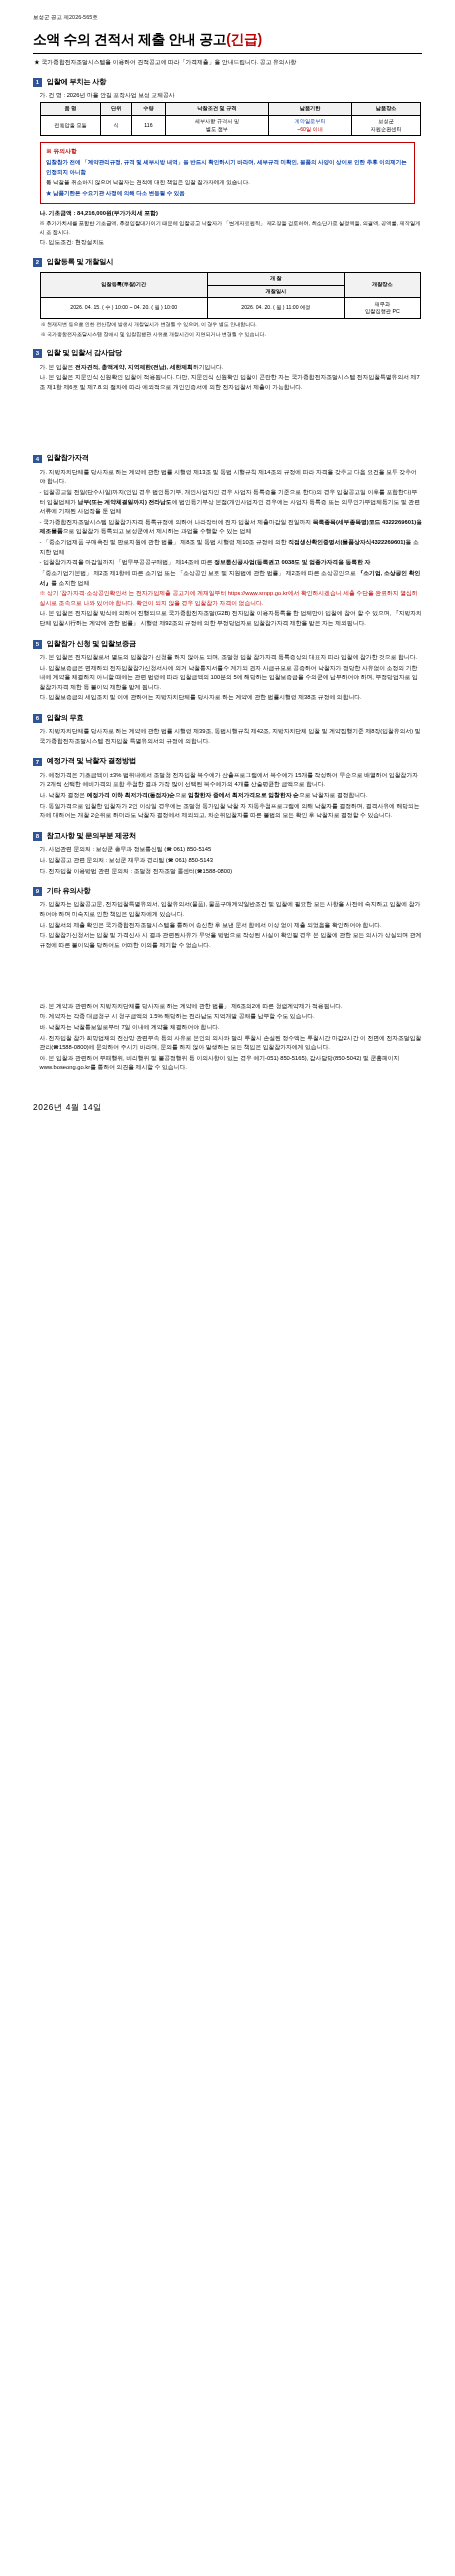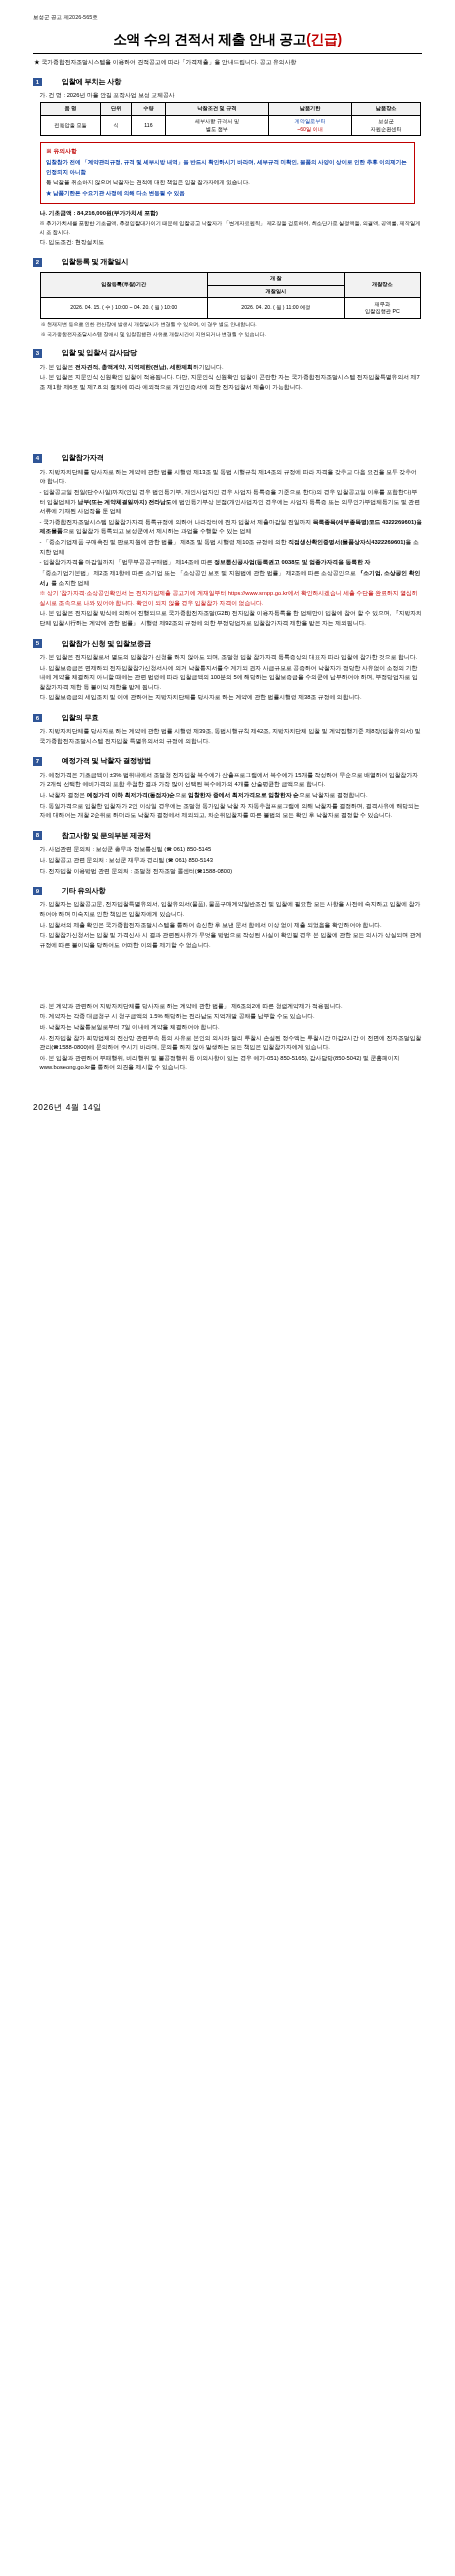--- a/index.html
+++ b/index.html
@@ -18,21 +18,21 @@
     box-sizing: border-box;
     padding: 14.3px 33px 22px 33px;
     position: relative;
   }
   .doc-no {
     font-size: 5.5px;
     color: #222;
     margin-bottom: 10px;
   }
   .title-wrap {
-    text-align: center;
+    text-align: left;
     margin-bottom: 3.3px;
   }
   .title {
     font-size: 13.8px;
     font-weight: bold;
     letter-spacing: -0.3px;
     display: inline-block;
   }
   .title .urgent {
     color: #c00000;
@@ -41,22 +41,22 @@
     border: none;
     border-top: 0.9px solid #000;
     margin: 2.2px 0 4.4px 0;
   }
   .lead {
     font-size: 5.8px;
     margin: 0 0 8.8px 1.1px;
   }
   .sec-head {
     display: flex;
-    align-items: center;
-    gap: 20px;
+    align-items: flex-end;
+    gap: 5px;
     margin: 10px 0 4.4px 0;
   }
   .sec-num {
     width: 8.8px;
     height: 8.8px;
     background: #2f5597;
     color: #fff;
     font-size: 6px;
     font-weight: bold;
     line-height: 8.8px;

